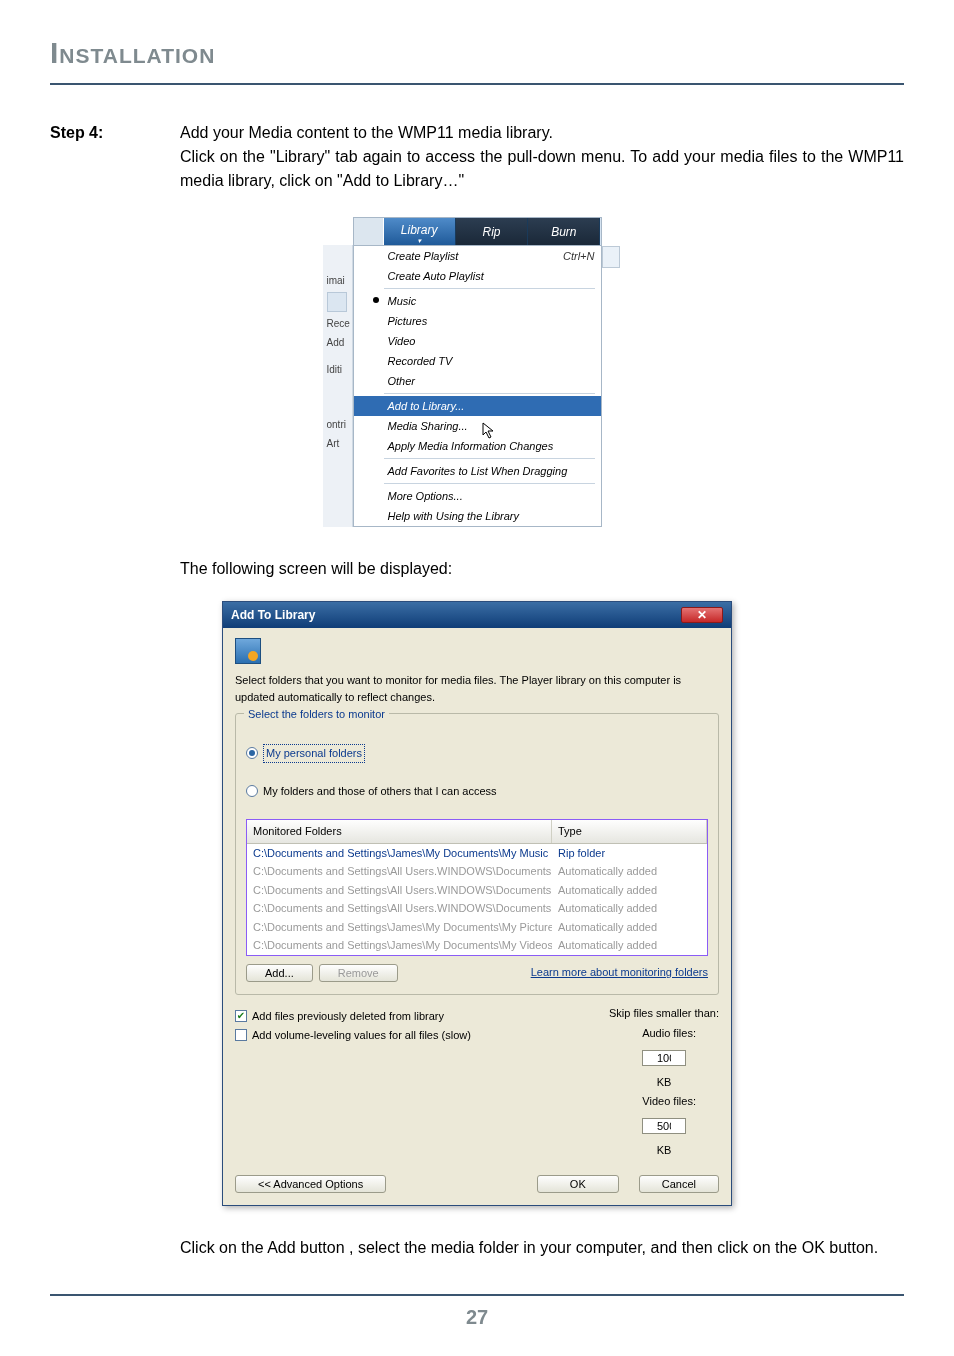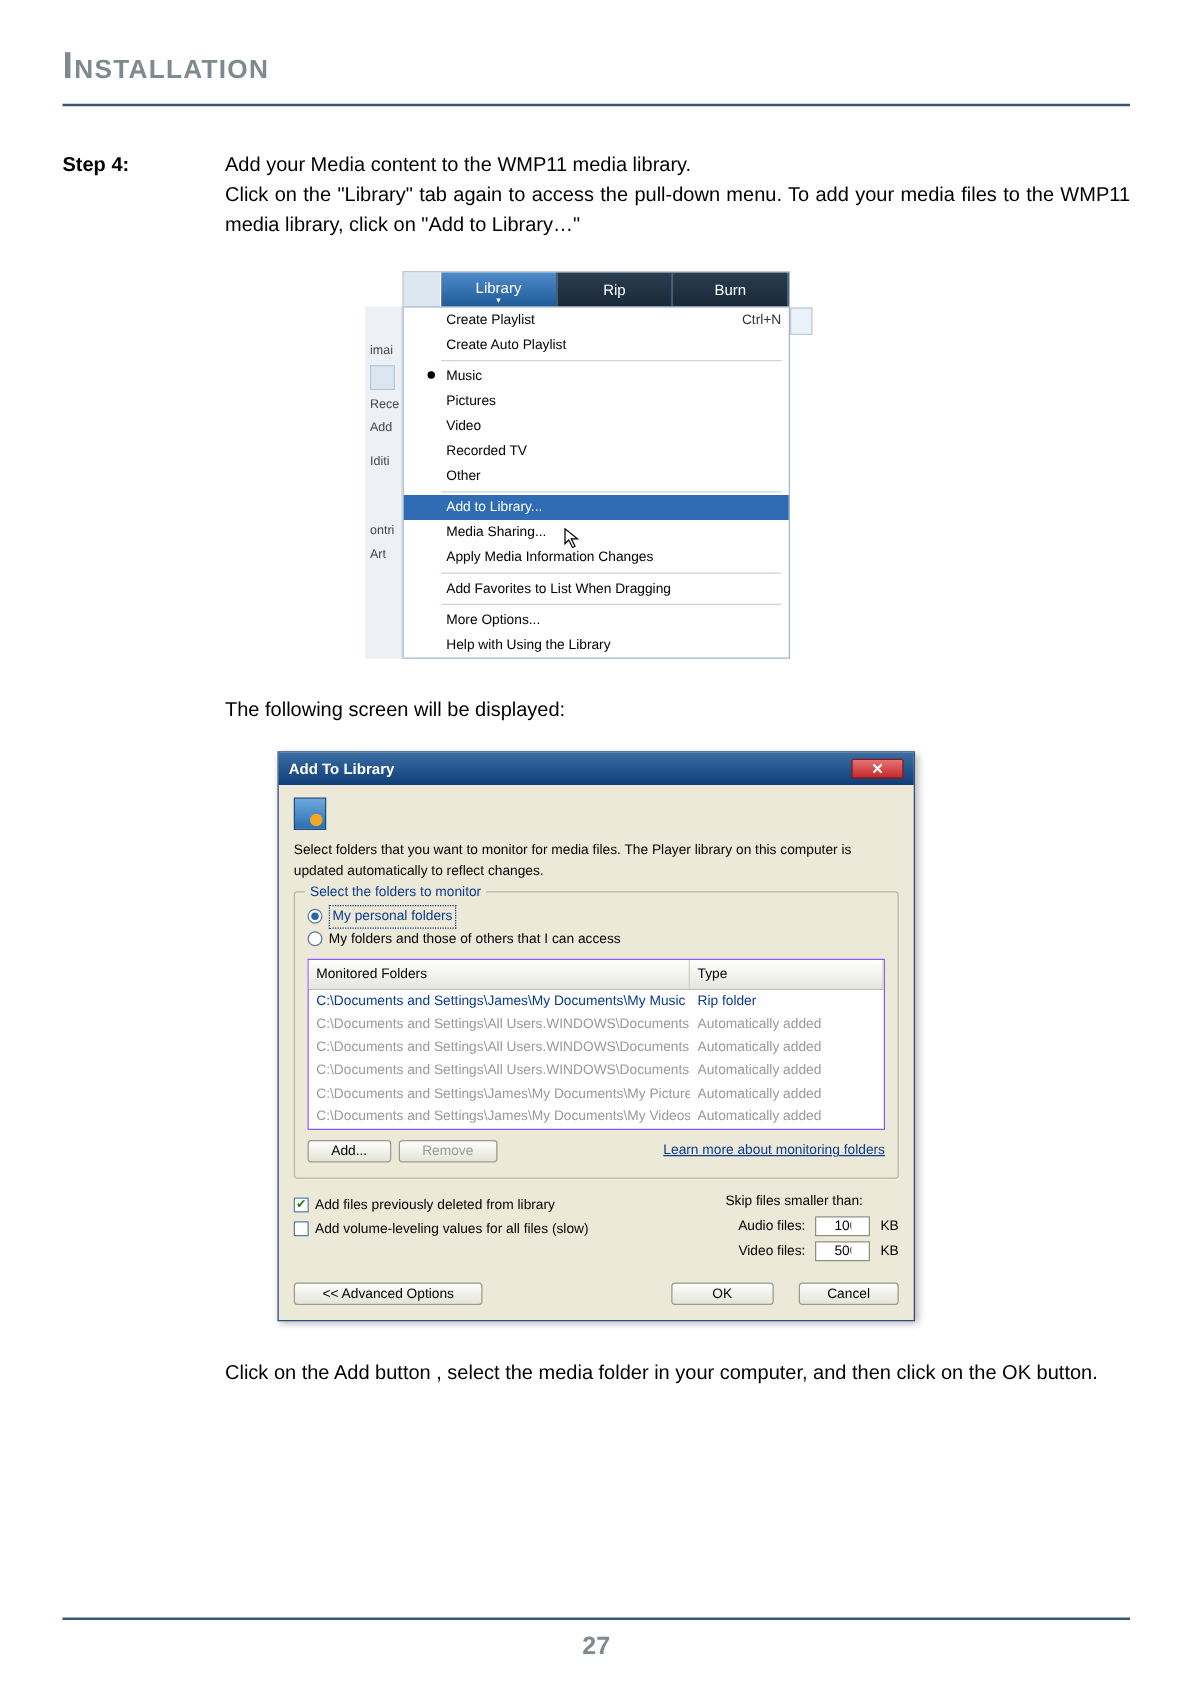--- a/index.html
+++ b/index.html
@@ -44,27 +44,28 @@
     text-align: justify;
   }
   .figure-wrap {
     display: flex;
     justify-content: center;
     margin: 20px 0 30px 0;
   }
 
   
   .wmp-box {
-    width: 310px;
+    width: 249px;
     border: 1px solid #a7b7c7;
     background: #fff;
     font-family: Tahoma, sans-serif;
     font-size: 11px;
     color: #000;
     position: relative;
+    font-style: italic;
   }
   .wmp-tabs {
     display: flex;
     height: 28px;
     align-items: stretch;
     background: #d5e3f1;
     border-bottom: 1px solid #a7b7c7;
   }
   .wmp-tabs-lead {
     width: 30px;
@@ -221,21 +222,21 @@
     left: 8px;
     background: #ece9d8;
     color: #0b3a8e;
     padding: 0 4px;
     font-size: 11px;
   }
   .atl-radio-row {
     display: flex;
     align-items: center;
     gap: 5px;
-    margin: 0 0;
+    margin: 20px 0;
   }
   .atl-radio {
     width: 12px; height: 12px;
     border: 1px solid #5a7aa0;
     border-radius: 50%;
     display: inline-flex; align-items:center; justify-content:center;
     background: #fff;
   }
   .atl-radio.checked::after {
     content:""; width:6px; height:6px; background:#2b66a4; border-radius:50%;
@@ -317,20 +318,21 @@
     background: #fff;
     padding: 1px 14px;
     font-size: 11px;
     text-align: left;
   }
   .atl-skip-row {
     display: flex;
     align-items: center;
     gap: 8px;
     margin: 3px 0;
+    flex-direction: column;
   }
   .atl-footer {
     display: flex;
     align-items: center;
     margin-top: 14px;
     gap: 20px;
   }
   .atl-footer .atl-btn { padding: 2px 22px; }
   .atl-footer-spacer { flex: 1; }
 

